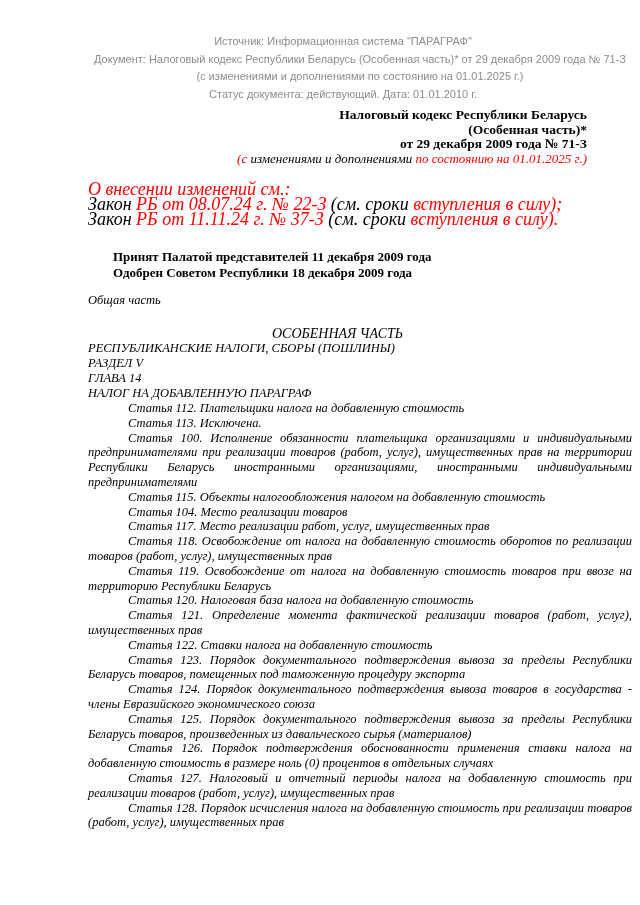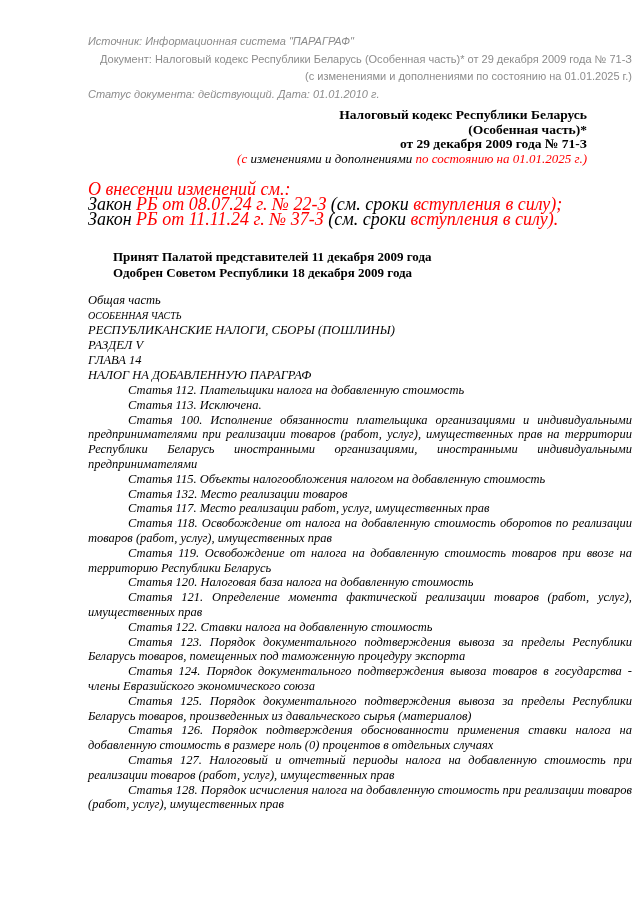--- a/index.html
+++ b/index.html
@@ -12,22 +12,22 @@
   }
   .page { padding: 33px 8px 0 88px; width: 640px; height: 905px; }
 
   
   .meta {
     font-family: "Liberation Sans", sans-serif;
     font-size: 11px;
     line-height: 17.5px;
     color: #8c8c8c;
   }
-  .meta-right { text-align: left; margin-right: 34px; font-style: italic; }
-  .meta-center { text-align: right; }
+  .meta-right { text-align: center; margin-right: 34px; }
+  .meta-center { text-align: center; }
 
   
   .title {
     margin-top: 5px;
     margin-right: 45px;
     text-align: right;
     font-weight: bold;
     font-size: 13.5px;
     line-height: 14.5px;
   }
@@ -56,24 +56,25 @@
     line-height: 15.5px;
   }
 
   .general-part {
     margin-top: 13px;
     font-style: italic;
     font-size: 12.5px;
     line-height: 15px;
   }
   .special-part {
+    margin-top: 18px;
     margin-right: 45px;
-    text-align: left;
+    text-align: center;
     font-style: italic;
-    font-size: 10px;
+    font-size: 14px;
     line-height: 15px;
   }
   .sec-line {
     font-style: italic;
     font-size: 12.5px;
     line-height: 15px;
   }
 
   
   .articles {
@@ -120,21 +121,21 @@
   <div class="sec-line">РЕСПУБЛИКАНСКИЕ НАЛОГИ, СБОРЫ (ПОШЛИНЫ)</div>
   <div class="sec-line">РАЗДЕЛ V</div>
   <div class="sec-line">ГЛАВА 14</div>
   <div class="sec-line">НАЛОГ НА ДОБАВЛЕННУЮ ПАРАГРАФ</div>
 
   <div class="articles">
       <p>Статья 112. Плательщики налога на добавленную стоимость</p>
       <p>Статья 113. Исключена.</p>
       <p>Статья 100. Исполнение обязанности плательщика организациями и индивидуальными предпринимателями при реализации товаров (работ, услуг), имущественных прав на территории Республики Беларусь иностранными организациями, иностранными индивидуальными предпринимателями</p>
       <p>Статья 115. Объекты налогообложения налогом на добавленную стоимость</p>
-      <p>Статья 132. Место реализации товаров</p>
+      <p>Статья 104. Место реализации товаров</p>
       <p>Статья 117. Место реализации работ, услуг, имущественных прав</p>
       <p>Статья 118. Освобождение от налога на добавленную стоимость оборотов по реализации товаров (работ, услуг), имущественных прав</p>
       <p>Статья 119. Освобождение от налога на добавленную стоимость товаров при ввозе на территорию Республики Беларусь</p>
       <p>Статья 120. Налоговая база налога на добавленную стоимость</p>
       <p>Статья 121. Определение момента фактической реализации товаров (работ, услуг), имущественных прав</p>
       <p>Статья 122. Ставки налога на добавленную стоимость</p>
       <p>Статья 123. Порядок документального подтверждения вывоза за пределы Республики Беларусь товаров, помещенных под таможенную процедуру экспорта</p>
       <p>Статья 124. Порядок документального подтверждения вывоза товаров в государства - члены Евразийского экономического союза</p>
       <p>Статья 125. Порядок документального подтверждения вывоза за пределы Республики Беларусь товаров, произведенных из давальческого сырья (материалов)</p>
       <p>Статья 126. Порядок подтверждения обоснованности применения ставки налога на добавленную стоимость в размере ноль (0) процентов в отдельных случаях</p>

